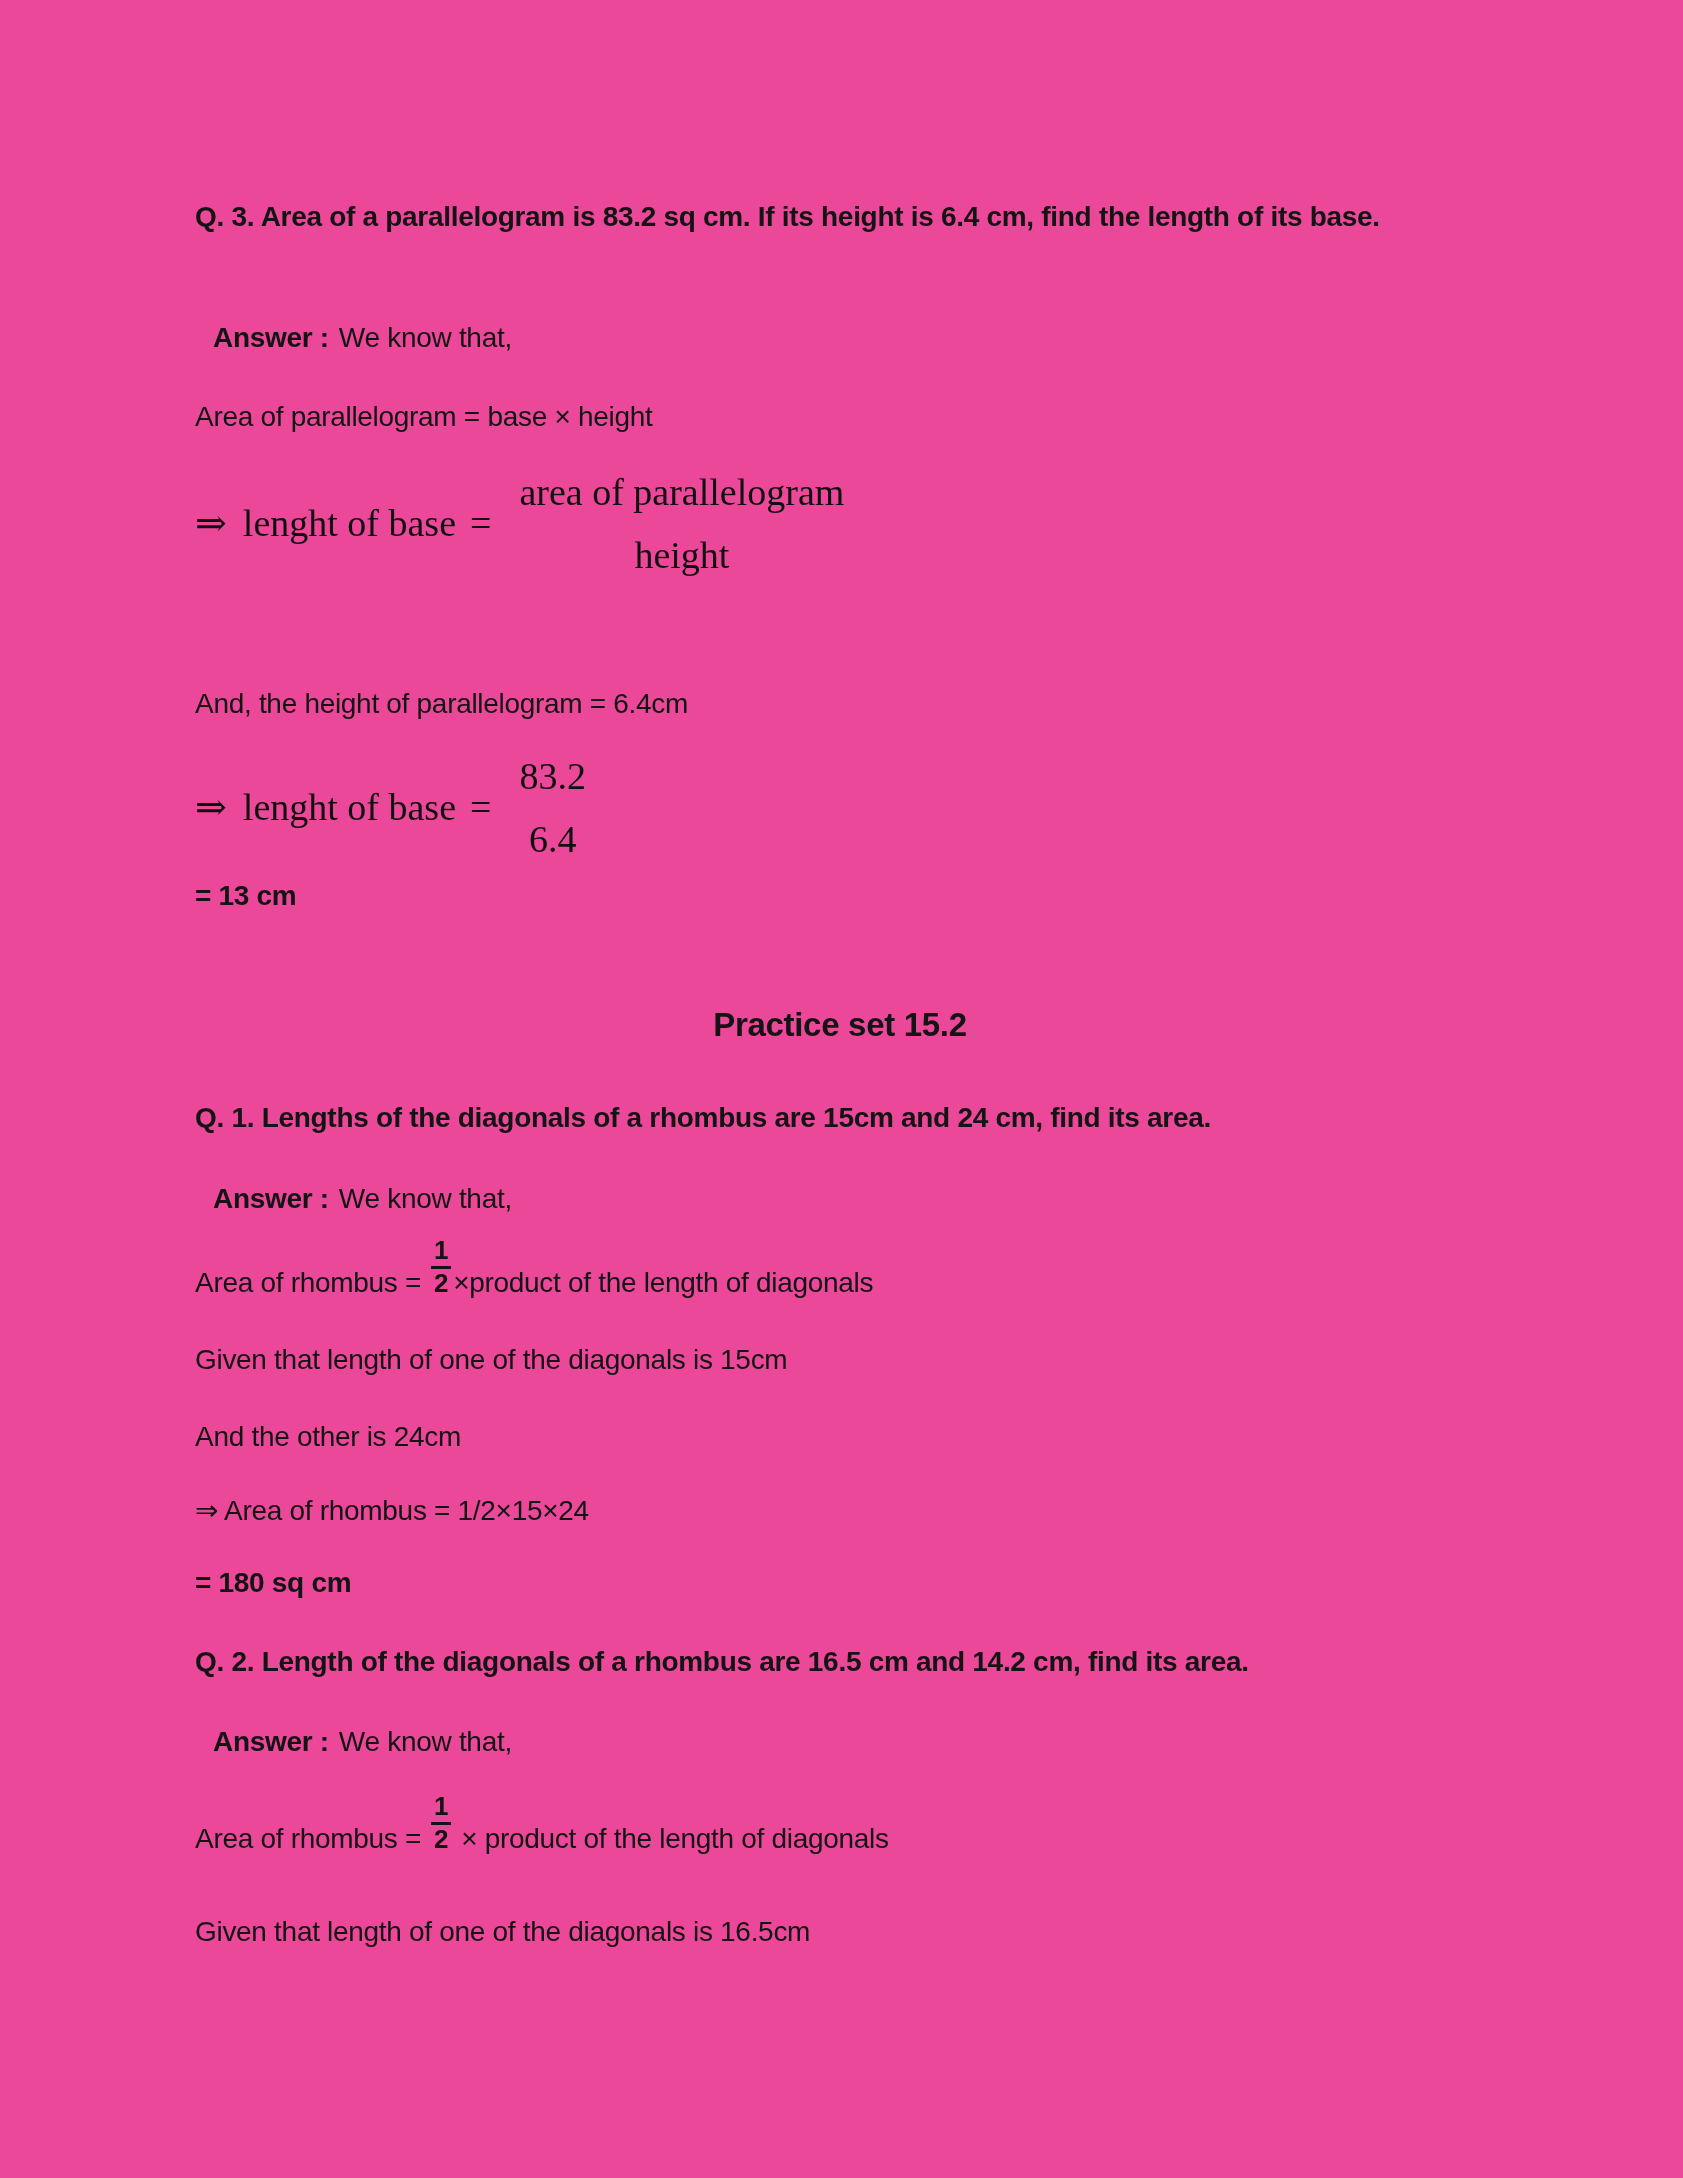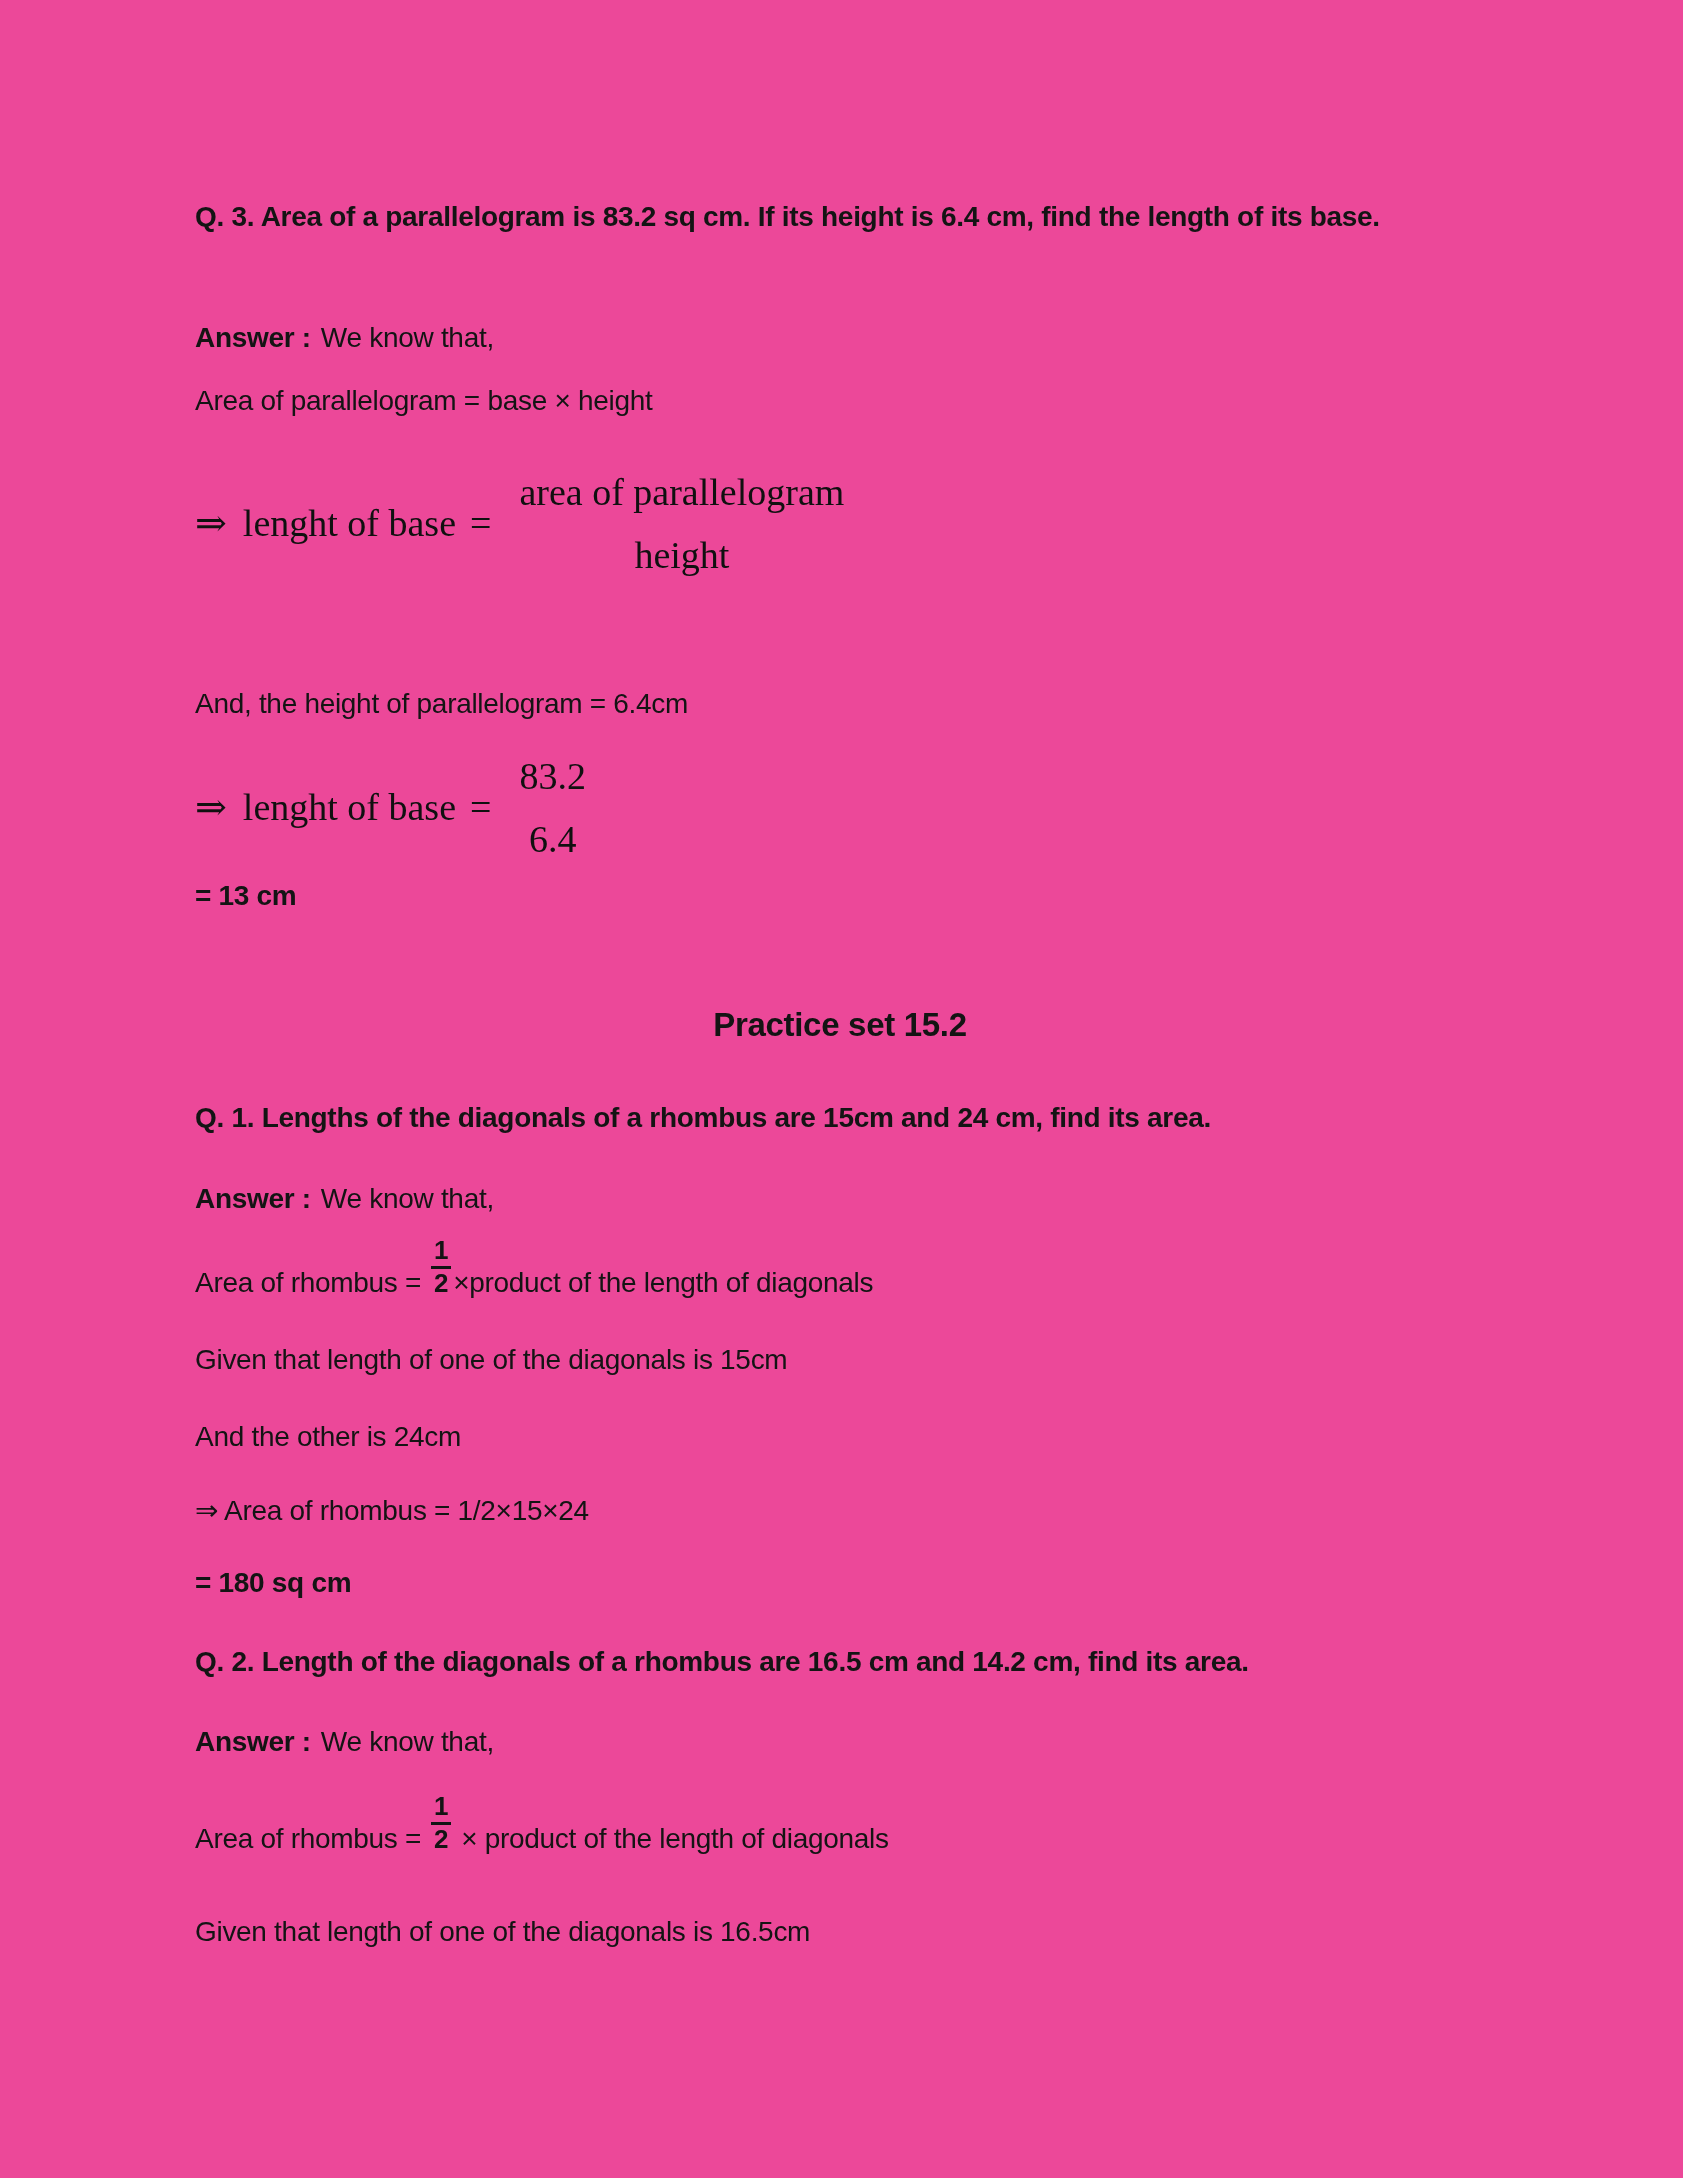--- a/index.html
+++ b/index.html
@@ -8,21 +8,21 @@
     width:1683px; height:2178px;
     margin:0 auto;
     background:#ec4899;
     font-family:"Liberation Sans","DejaVu Sans",sans-serif;
     color:#141414;
     overflow:hidden;
   }
   .block { position:absolute; left:195px; width:1290px; }
   .body  { font-size:28px; line-height:48px; letter-spacing:-0.3px; }
   .qline { font-size:28px; font-weight:700; line-height:48px; letter-spacing:-0.3px; }
-  .ans-label { font-weight:700; margin-right:10px; }
+  .ans-label { font-weight:700; margin-right:10px;margin-left:18px; }
   .heading { text-align:center; font-size:33px; font-weight:700; letter-spacing:-0.3px; line-height:44px; }
   .result { font-size:28px; font-weight:700; line-height:40px; letter-spacing:-0.3px; }
 
   
   .serif-formula {
     display:flex; align-items:center;
     font-family:"Liberation Serif","DejaVu Serif",serif;
     font-size:38px; color:#101010;
   }
   .serif-formula .arrow { margin-right:16px; }
@@ -48,21 +48,21 @@
 <body>
 
 <div class="page">
 
   <div class="block qline" style="top:193px">Q. 3. Area of a parallelogram is 83.2 sq cm. If its height is 6.4 cm, find the length of its base.</div>
 
   <div class="block body" style="top:314px">
     <span class="ans-label">Answer :</span><span>We know that,</span>
   </div>
 
-  <div class="block body" style="top:377px">Area of parallelogram = base × height</div>
+  <div class="block body" style="top:393px">Area of parallelogram = base × height</div>
 
   <div class="block serif-formula" style="top:468px">
     <span class="arrow">⇒</span>
     <span class="lhs">lenght of base</span>
     <span class="eq">=</span>
     <span class="bfrac">
       <span class="num">area of parallelogram</span>
       <span class="den">height</span>
     </span>
   </div>

